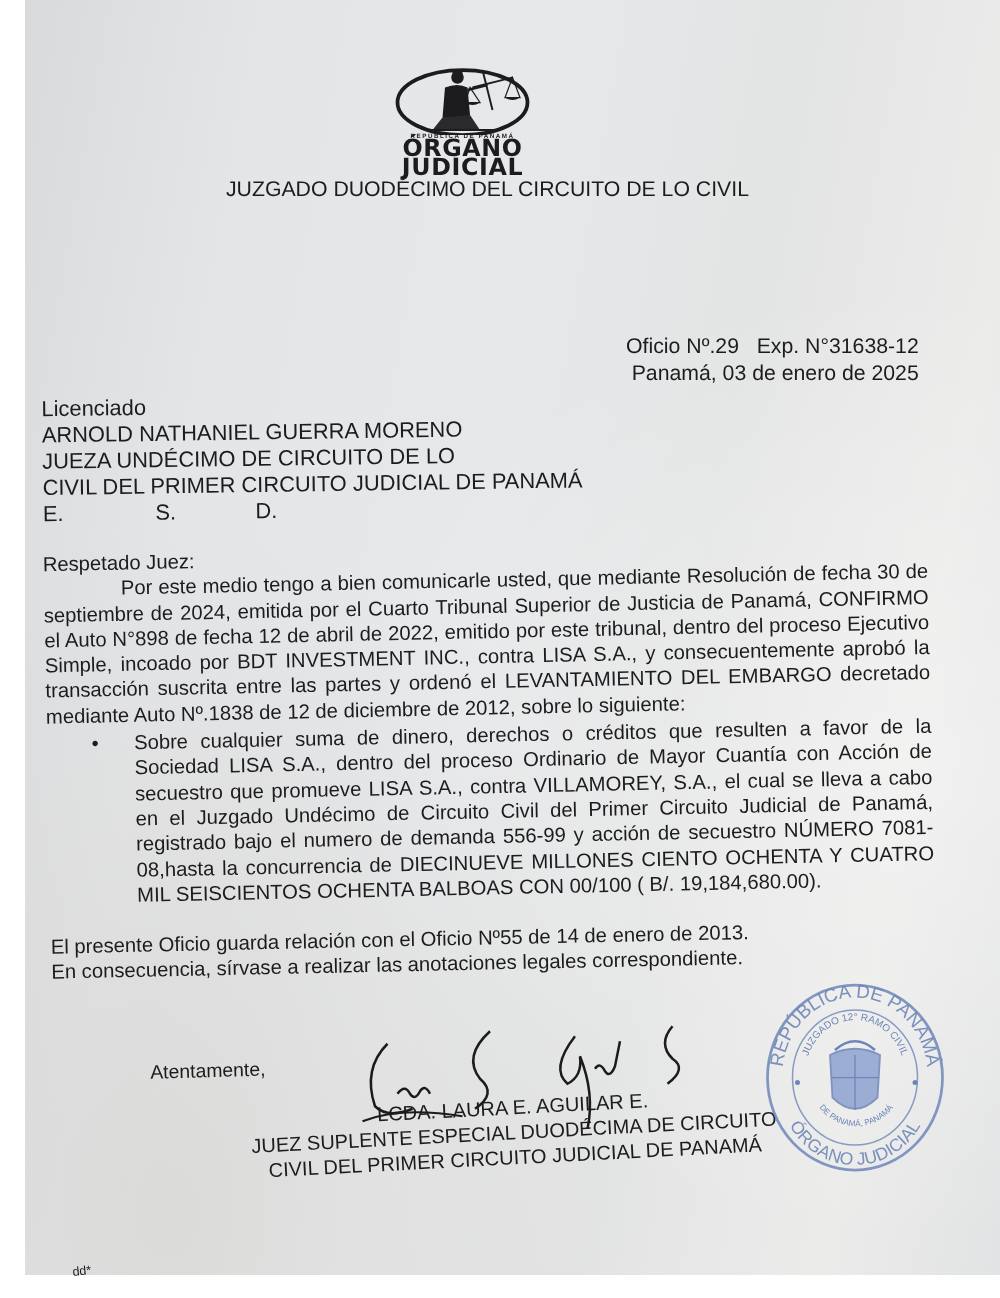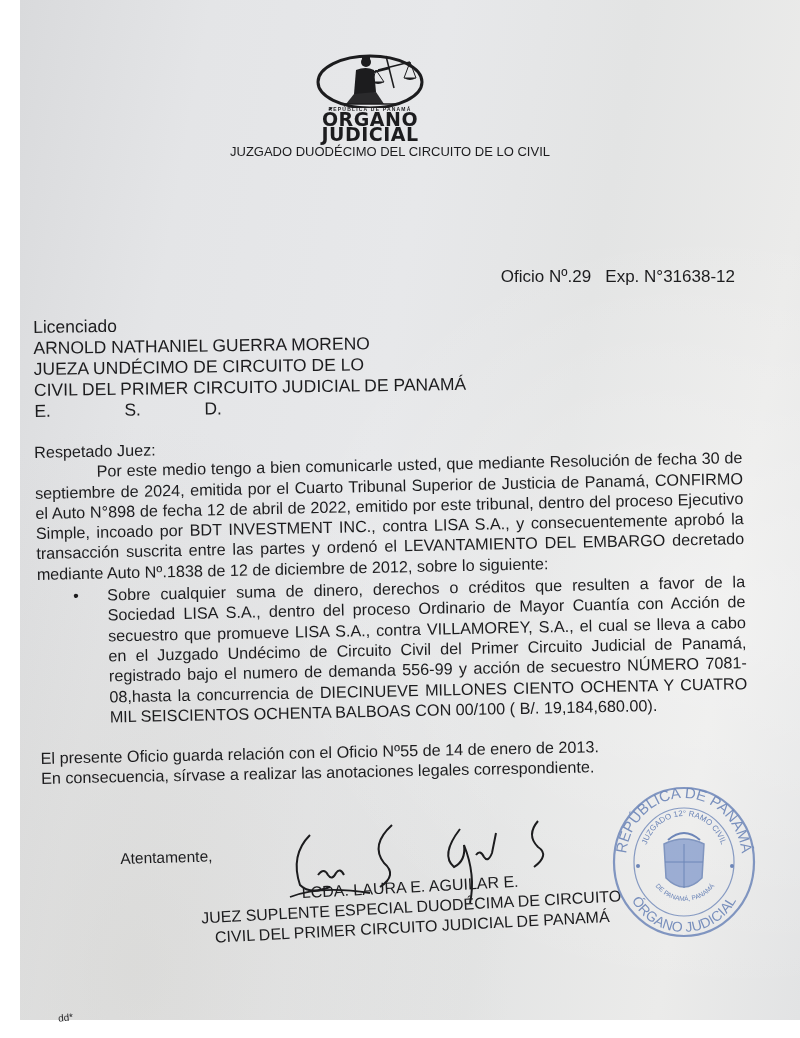--- a/index.html
+++ b/index.html
@@ -7,21 +7,21 @@
   .paper{position:absolute;left:20px;top:0;width:780px;height:1020px;
     background:linear-gradient(100deg,#d9dadc 0%,#e4e5e7 20%,#e7e8ea 45%,#e3e4e4 65%,#ebebea 85%,#e2e3e4 100%);}
   .shade{position:absolute;left:20px;top:0;width:780px;height:1020px;
     background:radial-gradient(ellipse at 90% 60%,rgba(255,255,255,.35),rgba(255,255,255,0) 45%),
                radial-gradient(ellipse at 15% 95%,rgba(200,198,190,.35),rgba(0,0,0,0) 40%);}
   .abs{position:absolute;white-space:nowrap;}
   .logo{position:absolute;left:310px;top:48px;width:120px;height:86px;}
   .logo svg{width:120px;height:60px;display:block;}
   .logo .rep{font-size:5px;letter-spacing:1.2px;text-align:center;font-weight:bold;margin-top:-2px;}
   .logo .org{font-family:"DejaVu Sans",sans-serif;font-weight:bold;font-size:19px;line-height:15px;text-align:center;letter-spacing:.5px;}
-  .header{left:130px;top:140px;width:520px;text-align:center;font-size:13px;line-height:23px;}
+  .header{left:130px;top:140px;width:520px;text-align:center;font-size:17px;line-height:23px;}
   .ref{left:480px;top:218px;text-align:right;font-size:17px;line-height:22px;width:255px;margin-top:48px;}
   .addr{left:33px;top:317px;font-size:17.5px;line-height:21px;transform:rotate(-.8deg);transform-origin:left top;}
   .esd span{display:inline-block;}
   .body{left:34px;top:442px;width:708px;font-size:16.2px;line-height:20.3px;transform:rotate(-1.2deg);transform-origin:left top;}
   .body p{margin:0;text-align:justify;}
   .indent{text-indent:62px;}
   .bullet{position:relative;padding-left:70px;margin-top:2px !important;}
   .bullet .dot{position:absolute;left:36px;top:0;}
   .closing{margin-top:20px !important;}
   .sign{left:120px;top:850px;font-size:15.5px;transform:rotate(-1.6deg);transform-origin:left top;}
@@ -61,20 +61,21 @@
 
 <div class="abs header">
   <div>JUZGADO DUODÉCIMO DEL CIRCUITO DE LO CIVIL</div>
 </div>
 
 <div class="abs ref">
   <div>
     <span>Oficio Nº.29</span>&nbsp;&nbsp;
     <span>Exp. N°31638-12</span>
   </div>
+  <div>Panamá, 03 de enero de 2025</div>
 </div>
 
 <div class="abs addr">
   <div>Licenciado</div>
   <div>ARNOLD NATHANIEL GUERRA MORENO</div>
   <div>JUEZA UNDÉCIMO DE CIRCUITO DE LO</div>
   <div>CIVIL DEL PRIMER CIRCUITO JUDICIAL DE PANAMÁ</div>
   <div class="esd">
     <span style="width:90px">E.</span><span style="width:80px">S.</span><span>D.</span>
   </div>

